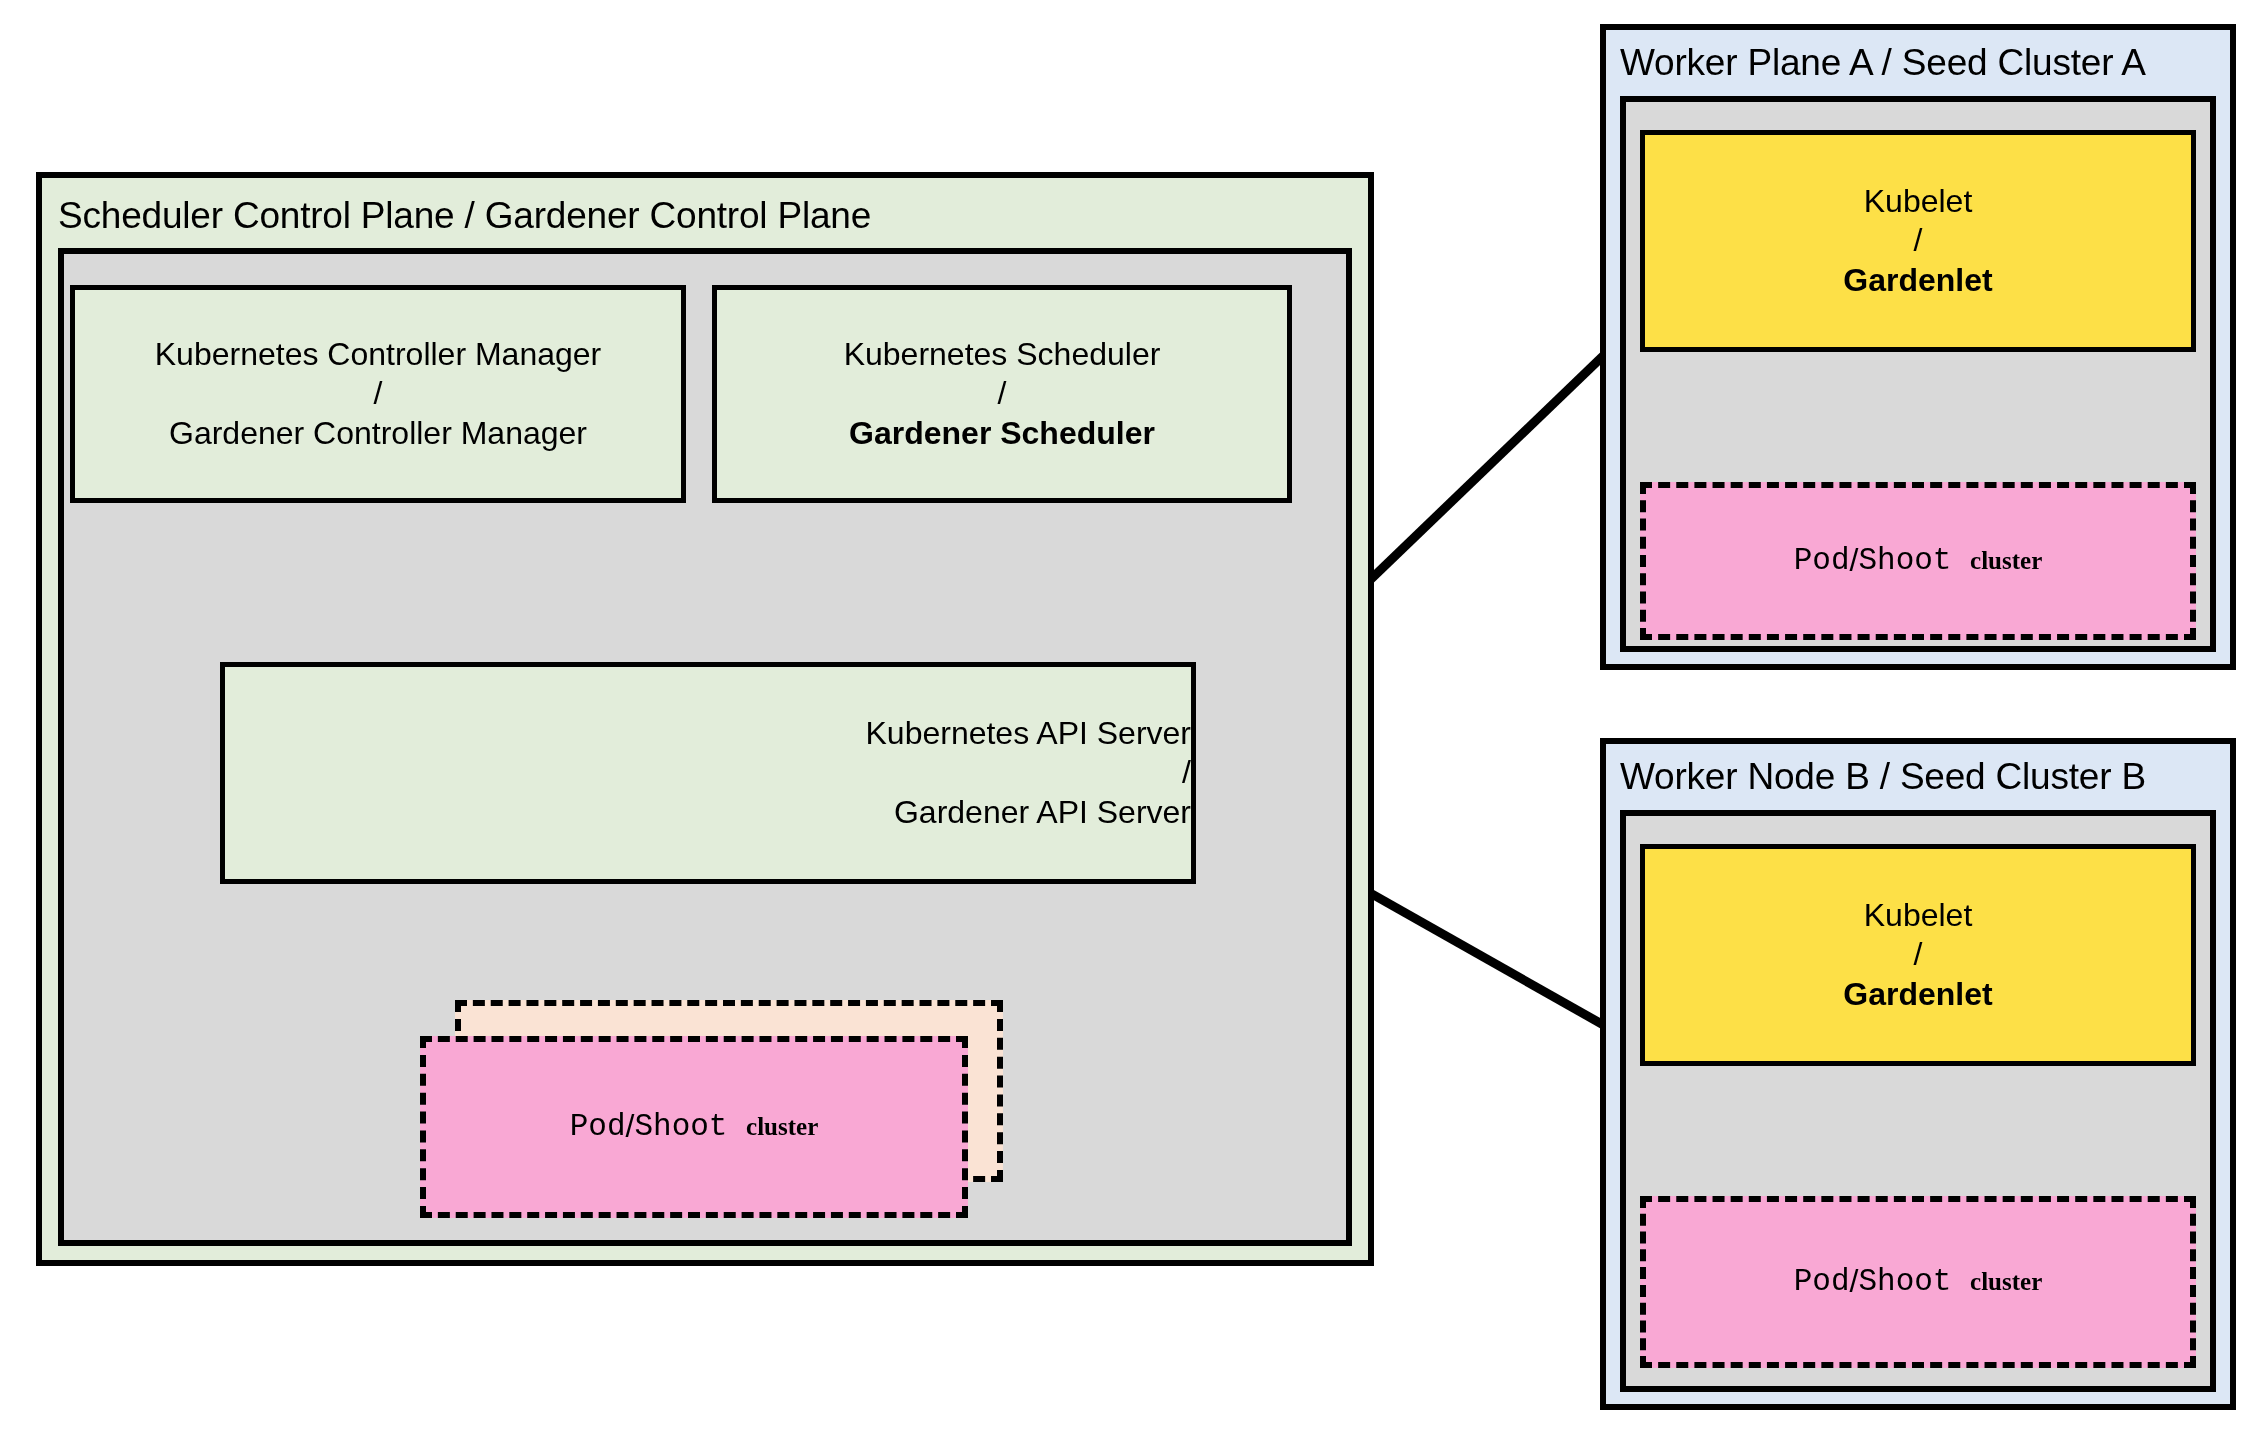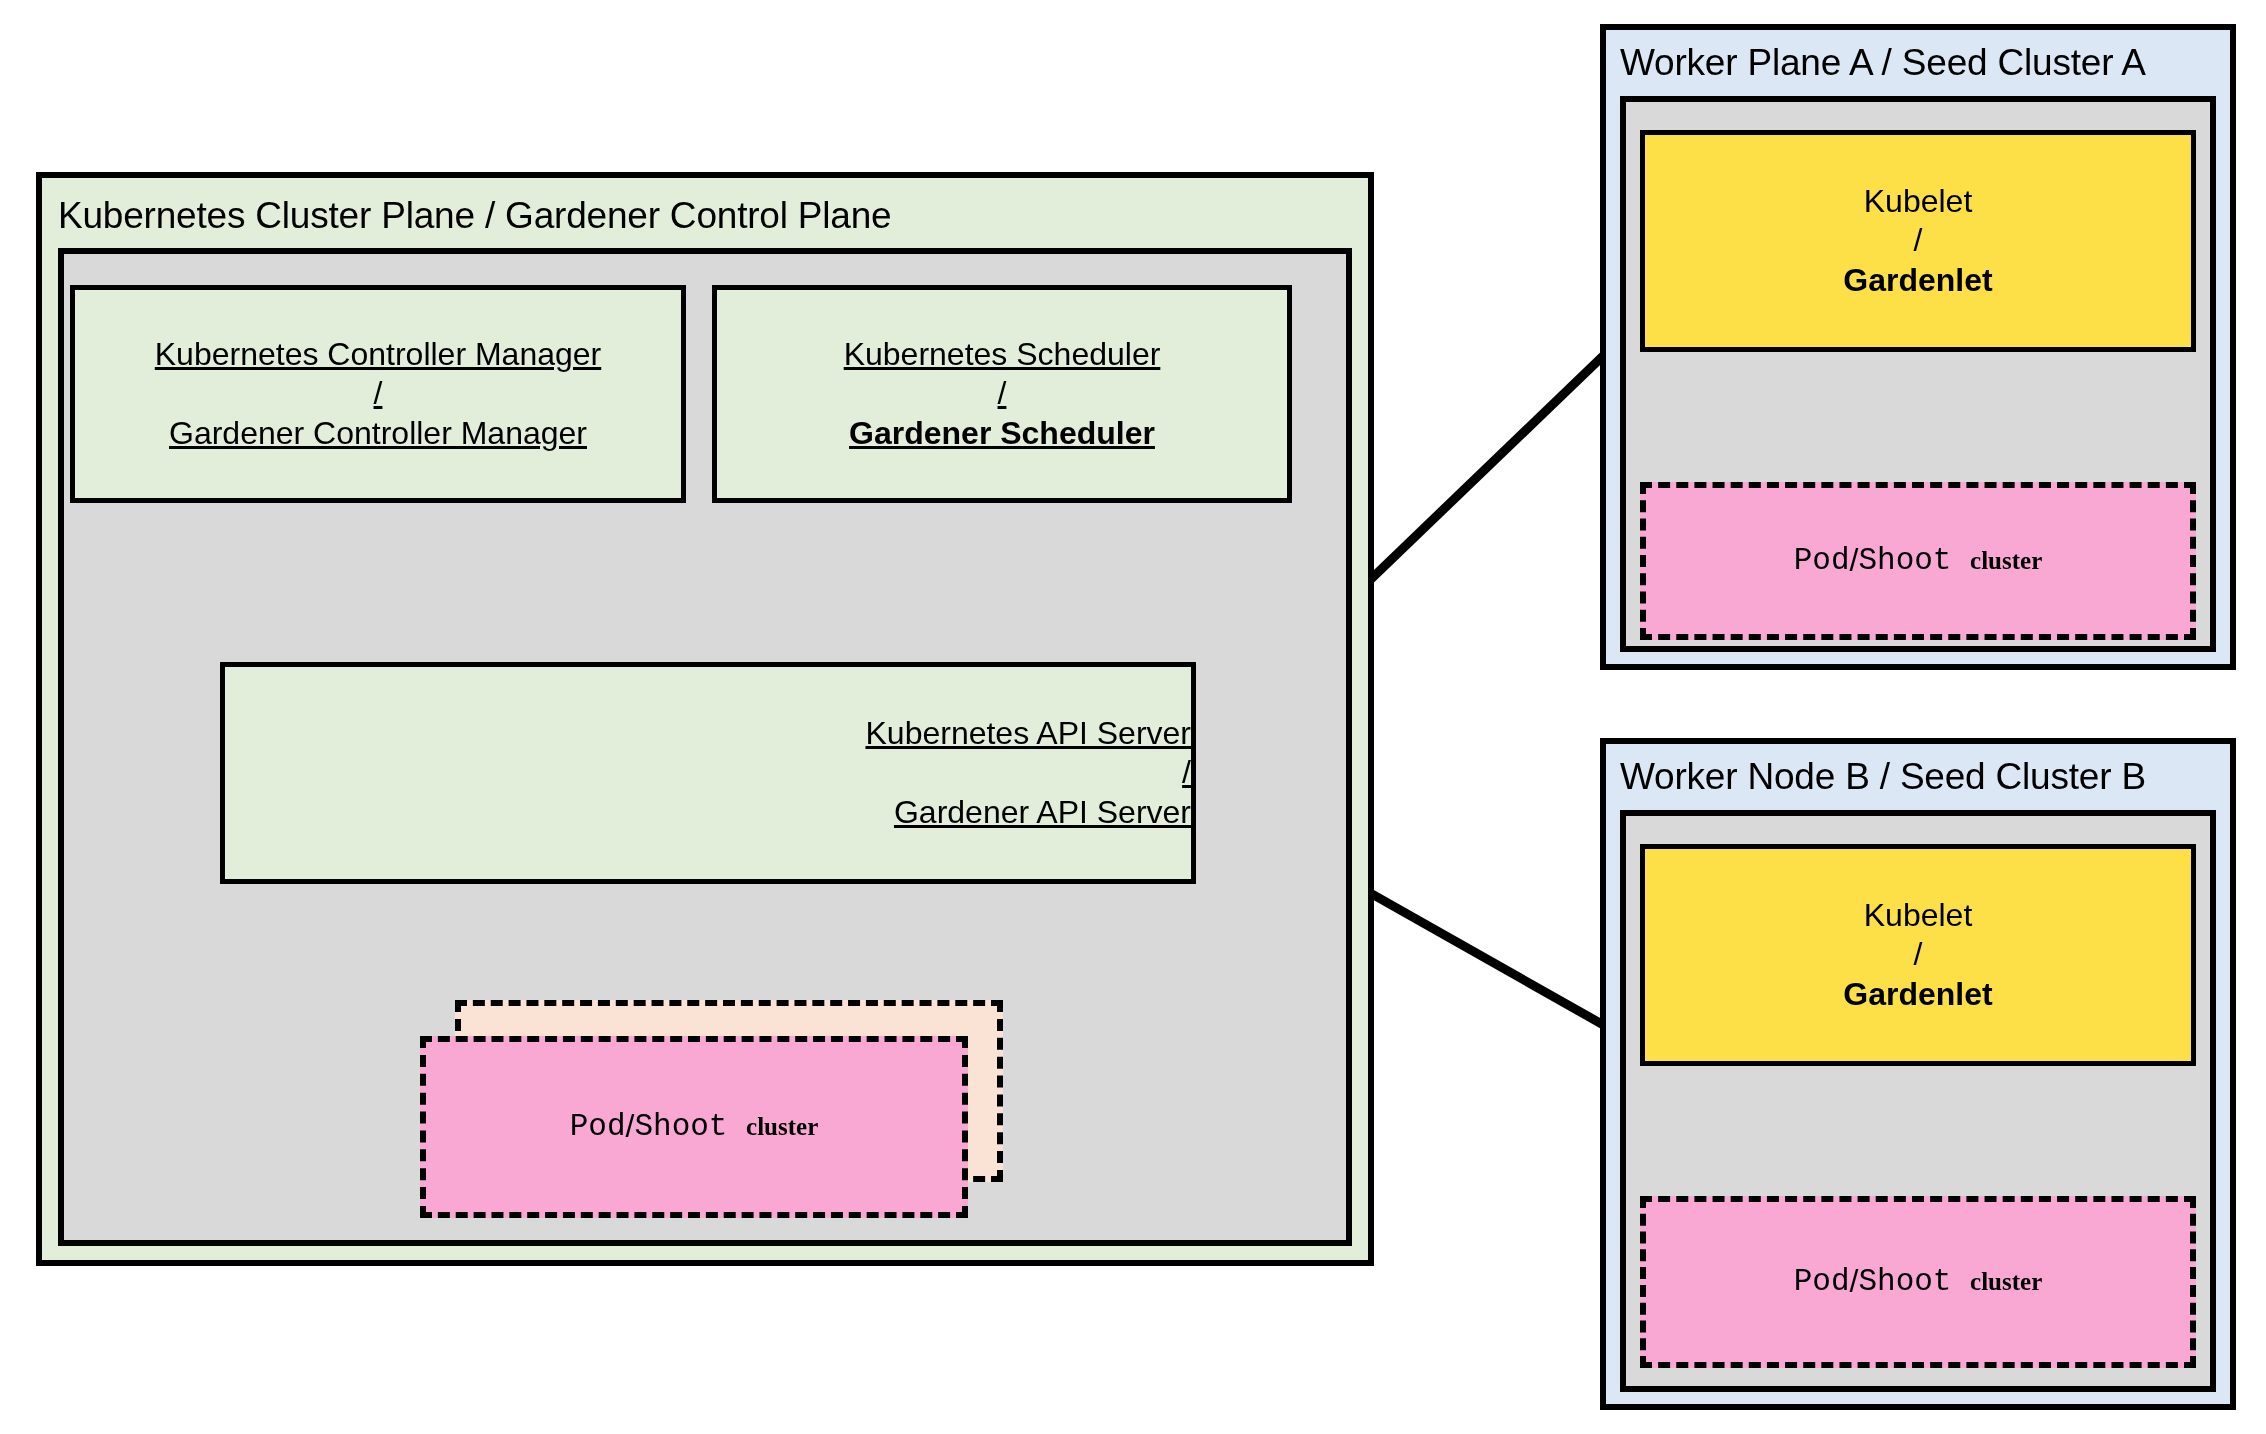--- a/index.html
+++ b/index.html
@@ -35,21 +35,21 @@
     position: absolute;
     box-sizing: border-box;
     border: 5px solid #000000;
     display: flex;
     flex-direction: column;
     align-items: center;
     justify-content: center;
     text-align: center;
     line-height: 1.22;
   }
-  .green-box { background: #E2EDDA; text-decoration: underline; }
+  .green-box { background: #E2EDDA; }
   .orange-box { background: #fde047; }
 
   .pod-box {
     position: absolute;
     box-sizing: border-box;
     background: #f9a8d4;
     border: 6px dashed #000000;
     display: flex;
     flex-direction: row;
     align-items: center;
@@ -115,21 +115,21 @@
     <line x1="1630" y1="1040" x2="1188" y2="790" stroke="#000000" stroke-width="9" marker-end="url(#arrowSolid)"></line>
 
     <line x1="1938" y1="375" x2="1938" y2="475" stroke="#000000" stroke-width="9" stroke-dasharray="4 14" stroke-linecap="round" marker-end="url(#arrowDot)"></line>
 
     <line x1="1938" y1="1090" x2="1938" y2="1188" stroke="#000000" stroke-width="9" stroke-dasharray="4 14" stroke-linecap="round" marker-end="url(#arrowDot)"></line>
   </svg>
 
   <div class="panel green-box" style="left:36px; top:172px; width:1338px; height:1094px; background:#E2EDDA;">
   </div>
 
-  <div class="panel-title" style="left:58px; top:195px;">Kubernetes Cluster Plane / Gardener Control Plane</div>
+  <div class="panel-title" style="left:58px; top:195px;">Scheduler Control Plane / Gardener Control Plane</div>
 
   <div class="inner-gray" style="left:58px; top:248px; width:1294px; height:998px;">
   </div>
 
   <div class="node-box green-box" style="left:70px; top:285px; width:616px; height:218px;">
     <span class="line t-reg">Kubernetes Controller Manager</span>
     <span class="line t-slash">/</span>
     <span class="line t-reg">Gardener Controller Manager</span>
   </div>
 

